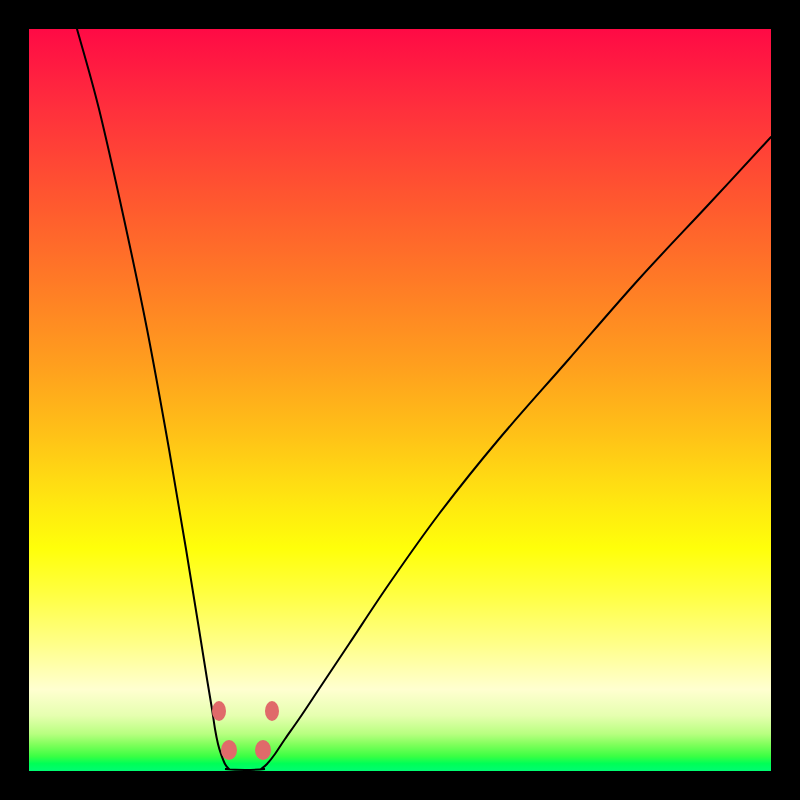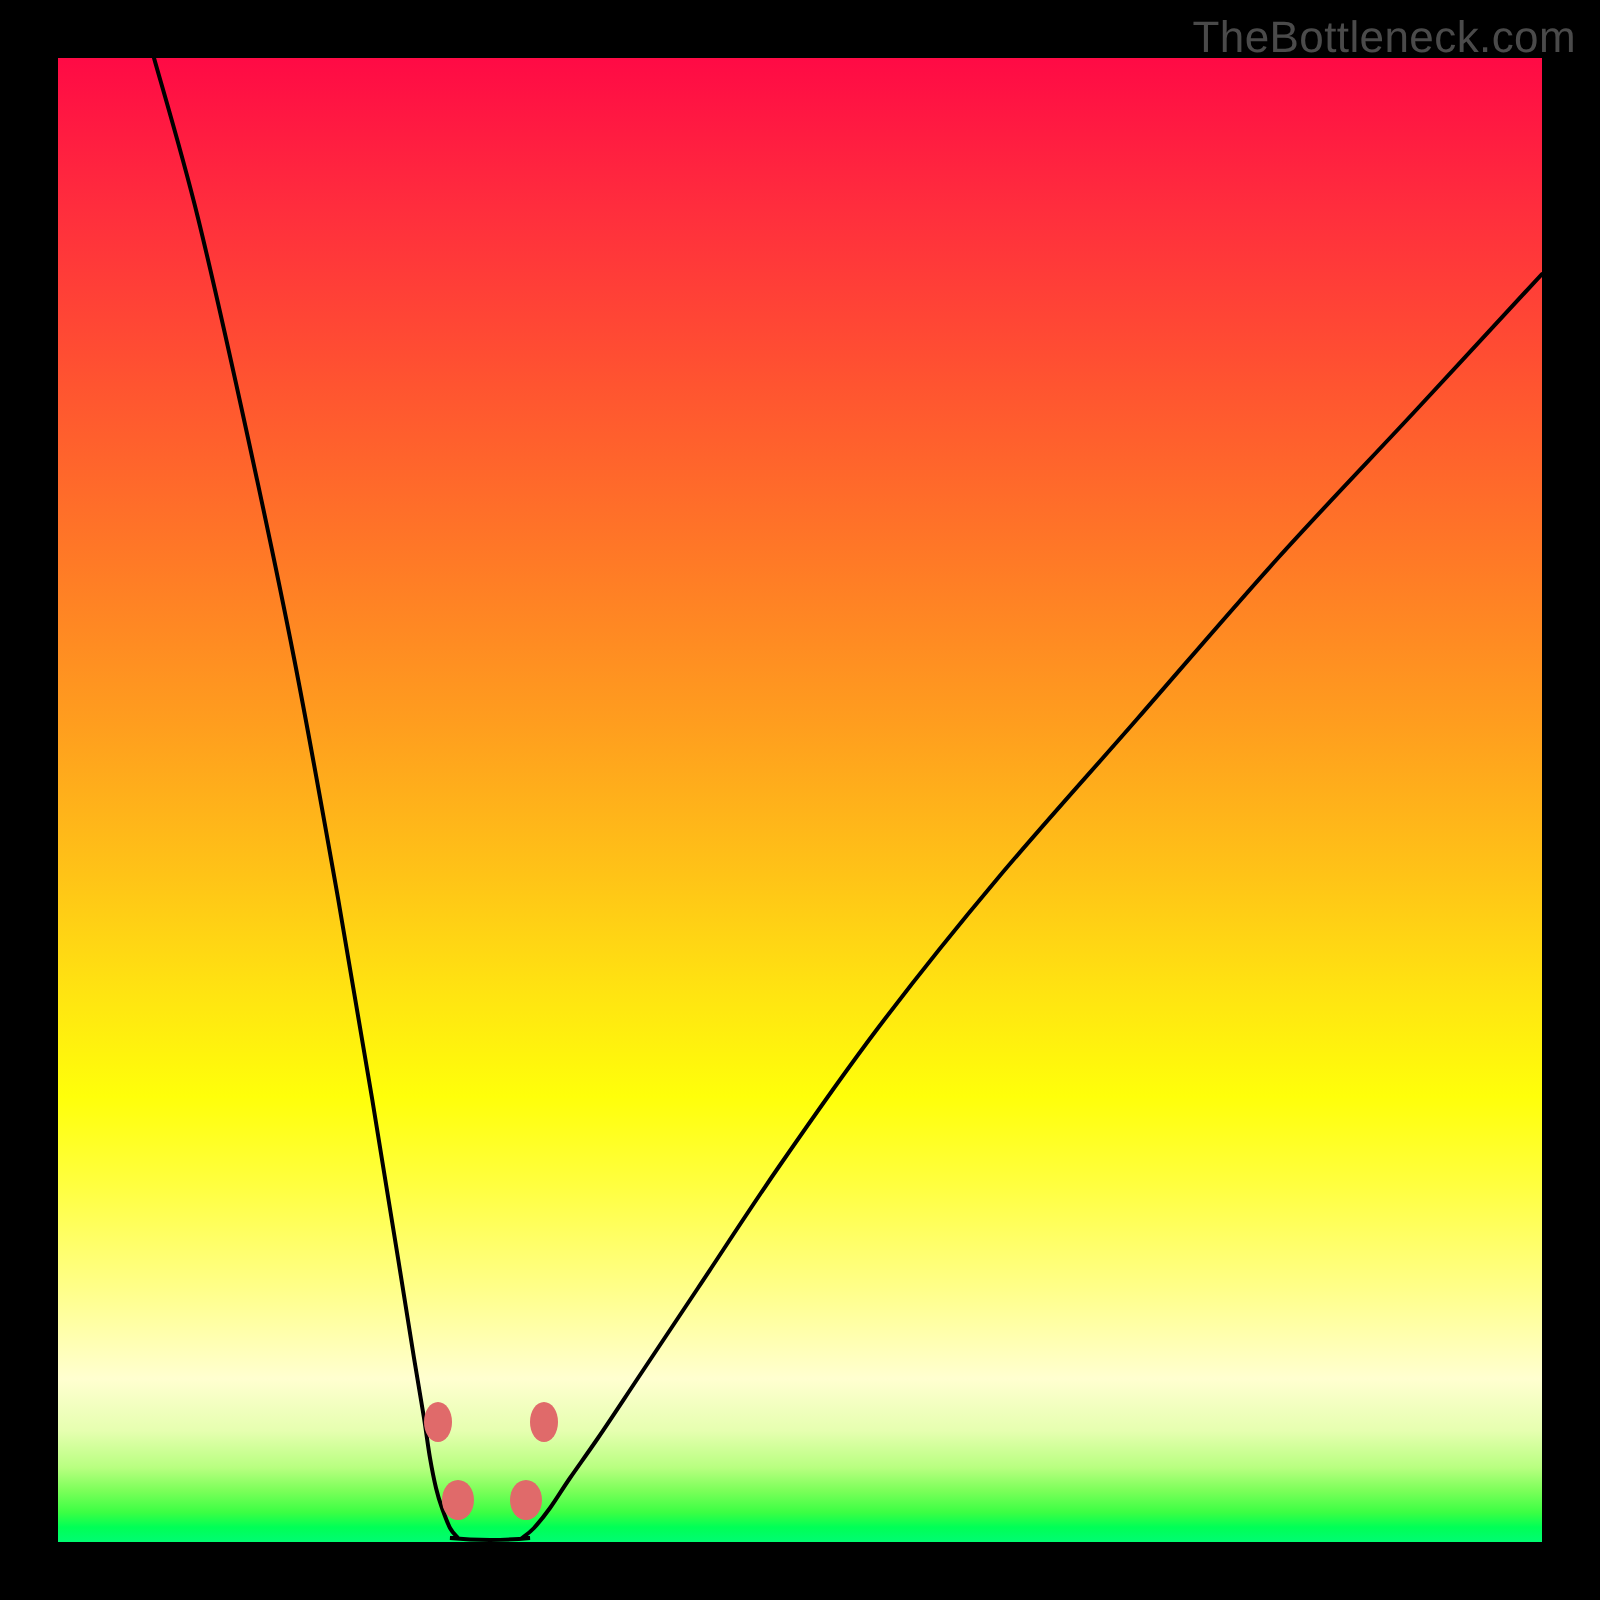--- a/index.html
+++ b/index.html
@@ -68,21 +68,20 @@
   }
   .marker {
     fill: #e06a6a;
     stroke: none;
   }
 </style>
 </head>
 <body>
 
 <div class="stage">
-  <div class="watermark">TheBottleneck.com</div>
   <div class="plot">
     <svg class="curve" viewBox="0 0 742 742" preserveAspectRatio="none">
       <path id="curvePath" class="curve-path" d="M 48 0 C 51.7 13.3, 62.2 48.3, 70 80 C 77.8 111.7, 87.0 153.3, 95 190 C 103.0 226.7, 110.5 261.7, 118 300 C 125.5 338.3, 133.5 383.3, 140 420 C 146.5 456.7, 152.0 490.0, 157 520 C 162.0 550.0, 166.5 578.3, 170 600 C 173.5 621.7, 175.8 636.7, 178 650 C 180.2 663.3, 181.7 671.7, 183 680 C 184.3 688.3, 185.0 694.2, 186 700 C 187.0 705.8, 188.0 710.8, 189 715 C 190.0 719.2, 190.8 721.7, 192 725 C 193.2 728.3, 194.7 732.5, 196 735 C 197.3 737.5, 199.3 739.2, 200 740 L 196 740 Q 216 742 236 740 L 232 740 C 233.0 739.2, 235.7 737.5, 238 735 C 240.3 732.5, 243.0 729.2, 246 725 C 249.0 720.8, 252.0 715.8, 256 710 C 260.0 704.2, 264.3 698.3, 270 690 C 275.7 681.7, 281.7 672.5, 290 660 C 298.3 647.5, 308.3 632.5, 320 615 C 331.7 597.5, 345.0 576.7, 360 555 C 375.0 533.3, 391.7 509.2, 410 485 C 428.3 460.8, 448.3 435.8, 470 410 C 491.7 384.2, 516.7 356.7, 540 330 C 563.3 303.3, 586.7 275.8, 610 250 C 633.3 224.2, 658.0 198.7, 680 175 C 702.0 151.3, 731.7 119.2, 742 108"></path>
       <g id="markerGroup">
           <ellipse cx="190" cy="682" rx="7" ry="10" class="marker"></ellipse>
           <ellipse cx="243" cy="682" rx="7" ry="10" class="marker"></ellipse>
           <ellipse cx="200" cy="721" rx="8" ry="10" class="marker"></ellipse>
           <ellipse cx="234" cy="721" rx="8" ry="10" class="marker"></ellipse>
         </g>
     </svg>

